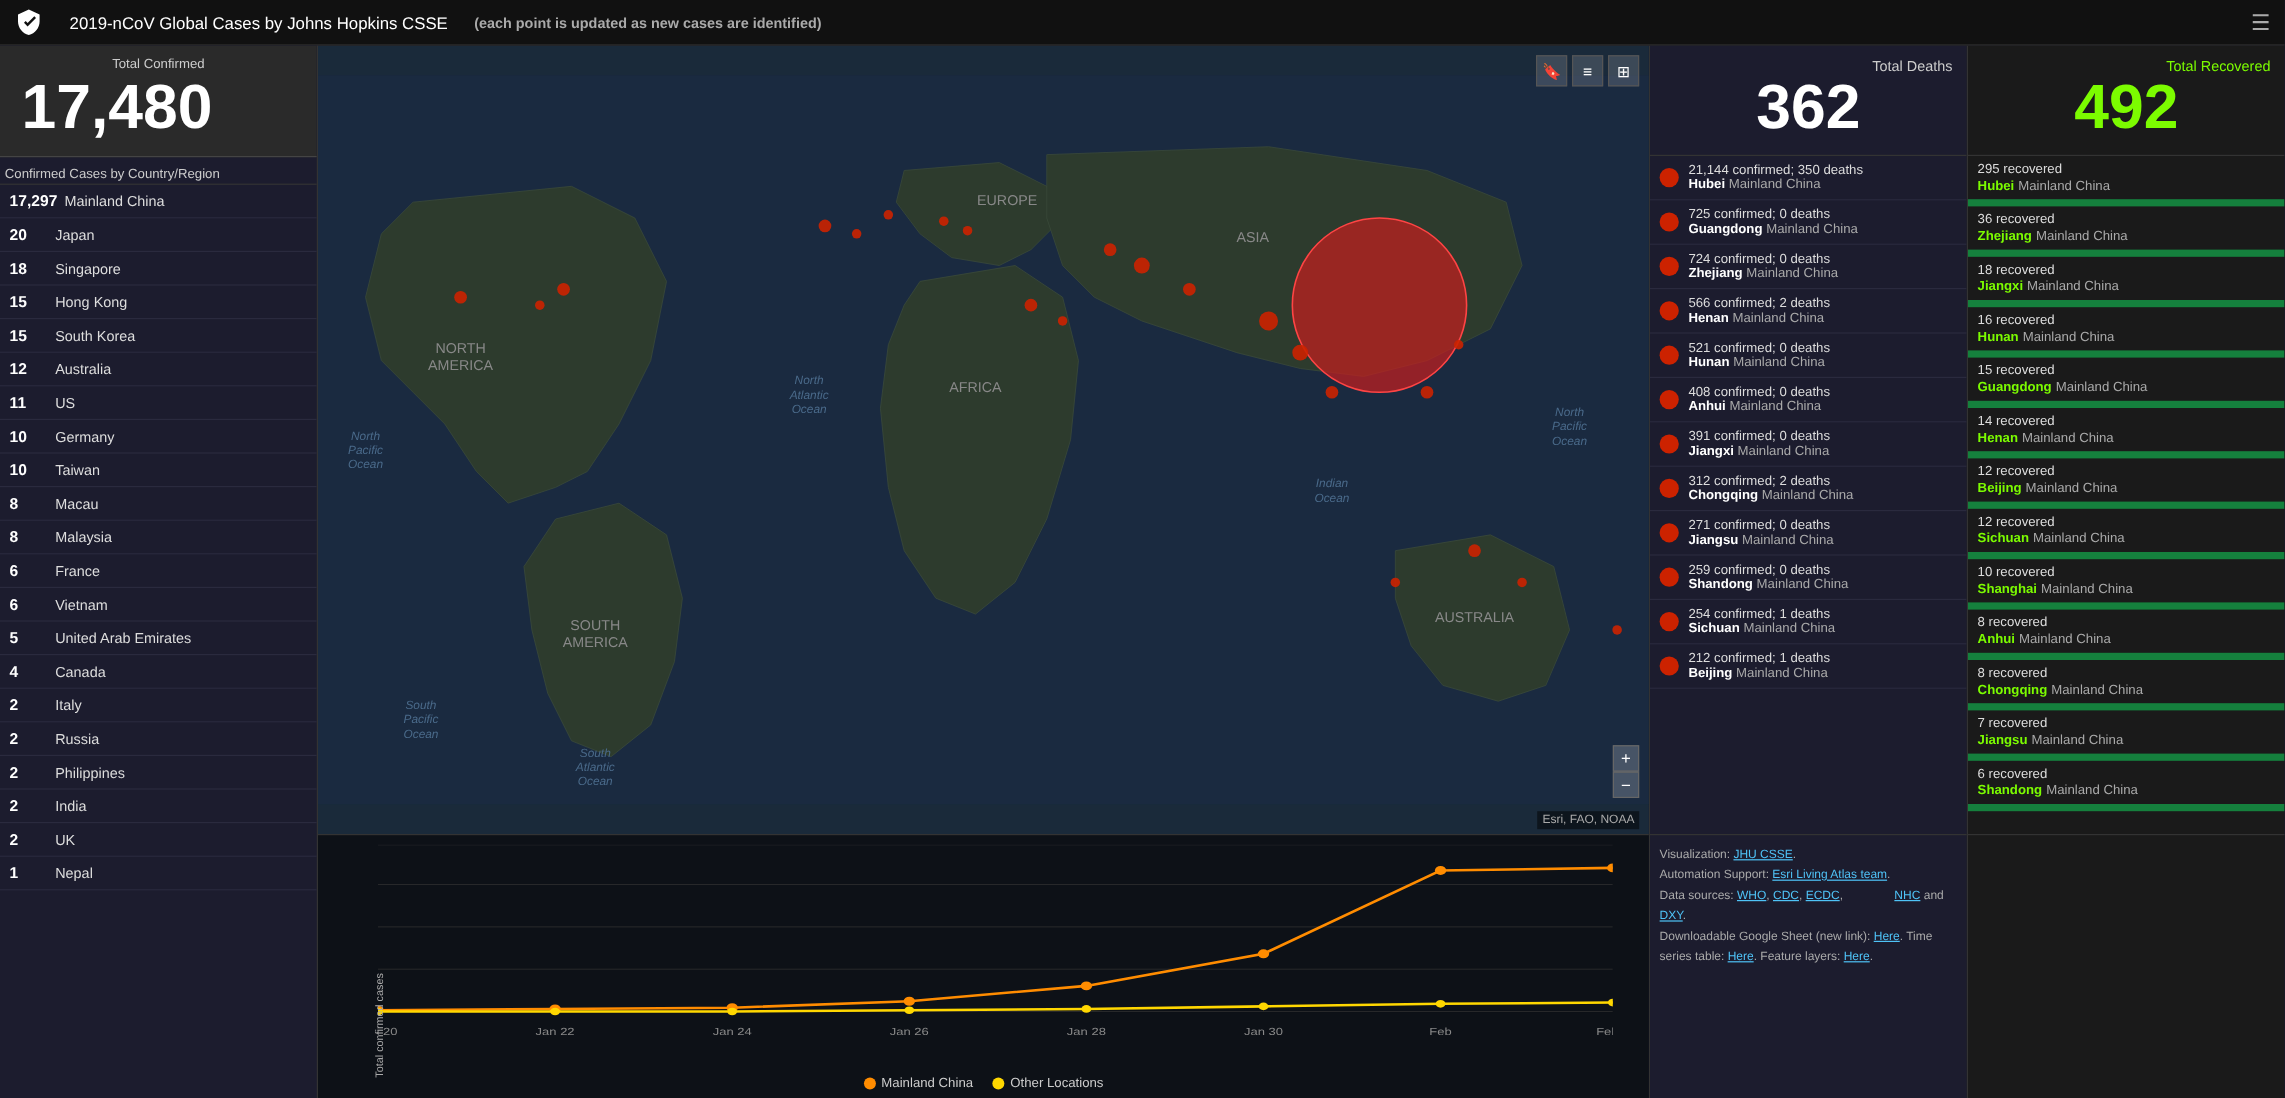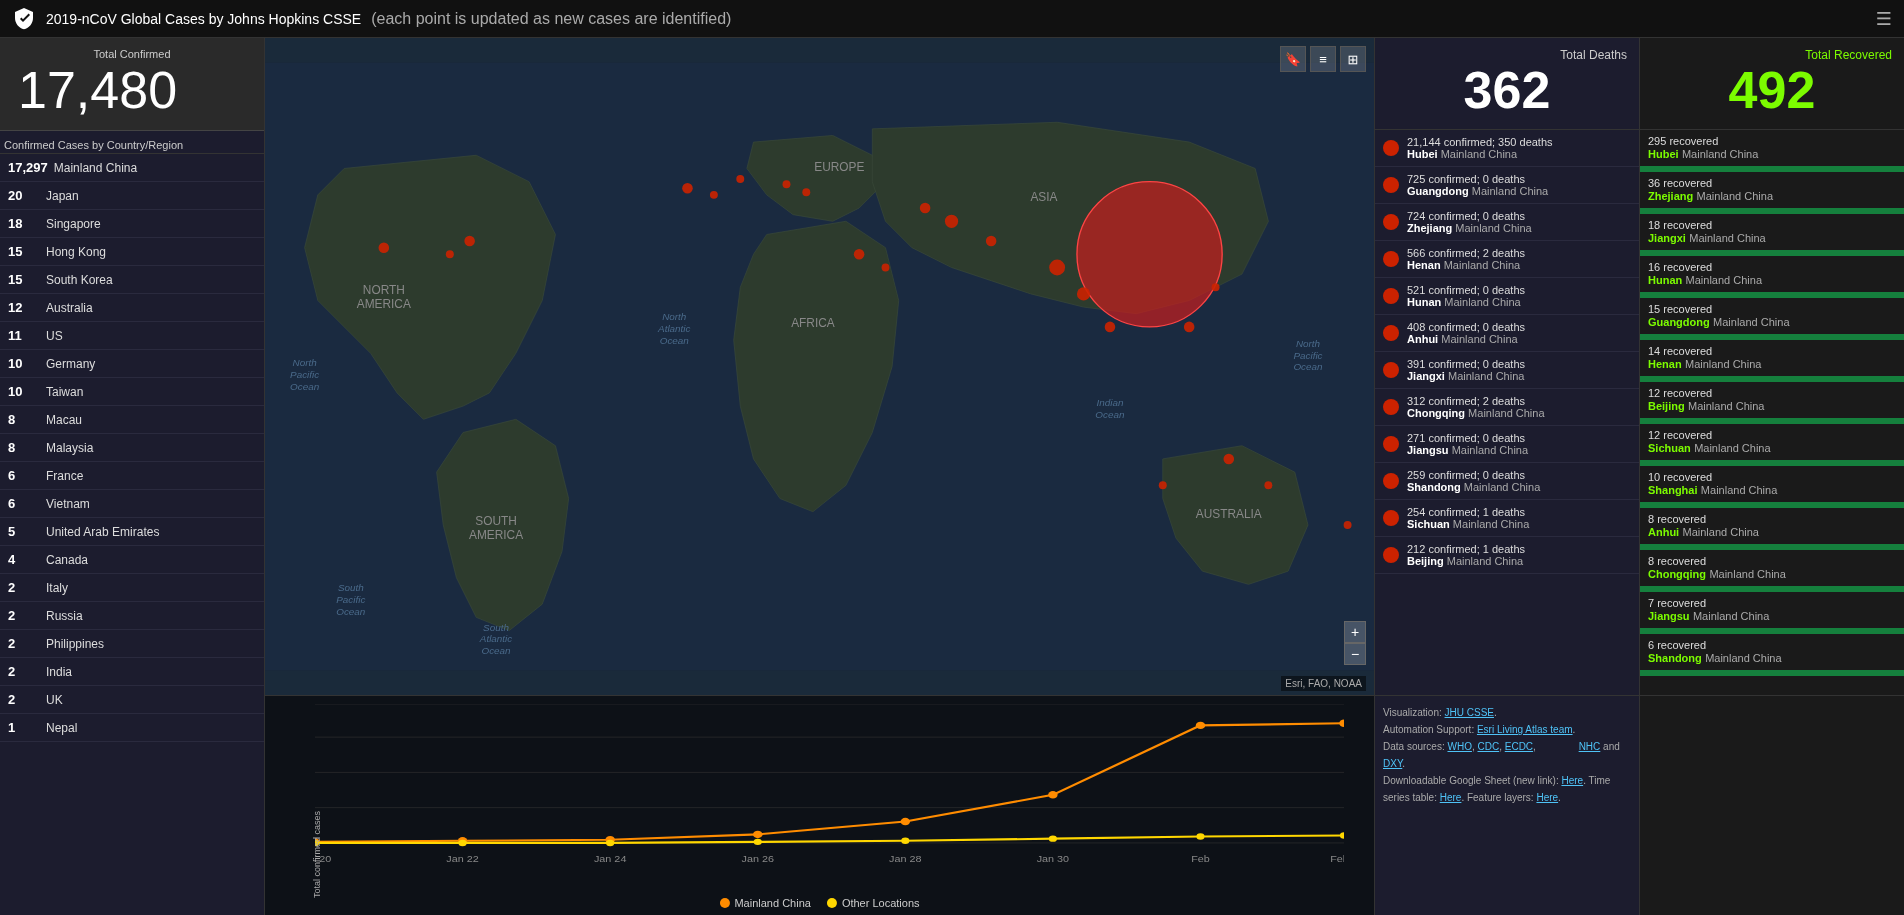--- a/index.html
+++ b/index.html
@@ -19,33 +19,34 @@
       display: flex;
       align-items: center;
       justify-content: space-between;
       padding: 6px 12px;
       height: 38px;
       border-bottom: 1px solid #333;
     }
     .header-left {
       display: flex;
       align-items: center;
-      gap: 10px;
+      gap: 22px;
     }
     .header-shield {
       width: 24px;
       height: 24px;
     }
     .header-title {
       font-size: 14px;
       color: #fff;
     }
     .header-subtitle {
-      font-size: 16px;
+      font-size: 12px;
       color: #aaa;
+      font-weight: bold;
     }
     .hamburger {
       cursor: pointer;
       font-size: 18px;
       color: #aaa;
     }
 
     
     .main {
       display: flex;
@@ -159,21 +160,21 @@
       text-align: left;
       border-bottom: 1px solid #444;
     }
     .confirmed-box-label {
       font-size: 11px;
       color: #ccc;
       text-align: center;
     }
     .confirmed-box-number {
       font-size: 52px;
-      font-weight: normal;
+      font-weight: bold;
       color: #fff;
       text-align: left;
       padding-left: 8px;
     }
     .deaths-item {
       display: flex;
       align-items: center;
       padding: 6px 8px;
       border-bottom: 1px solid #2a2a3e;
       gap: 8px;

